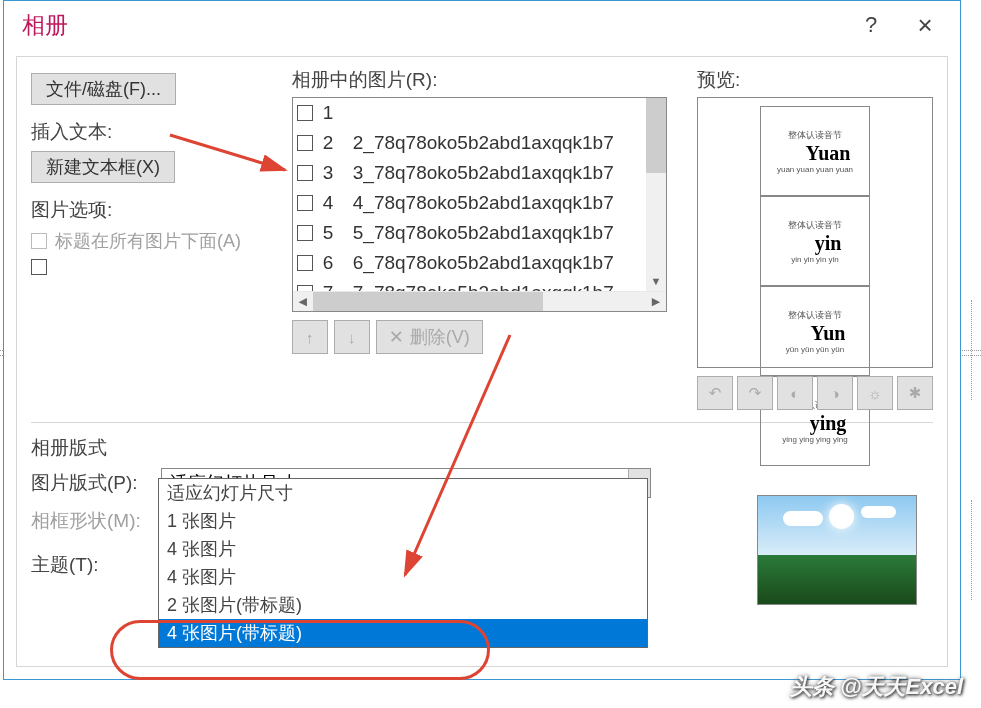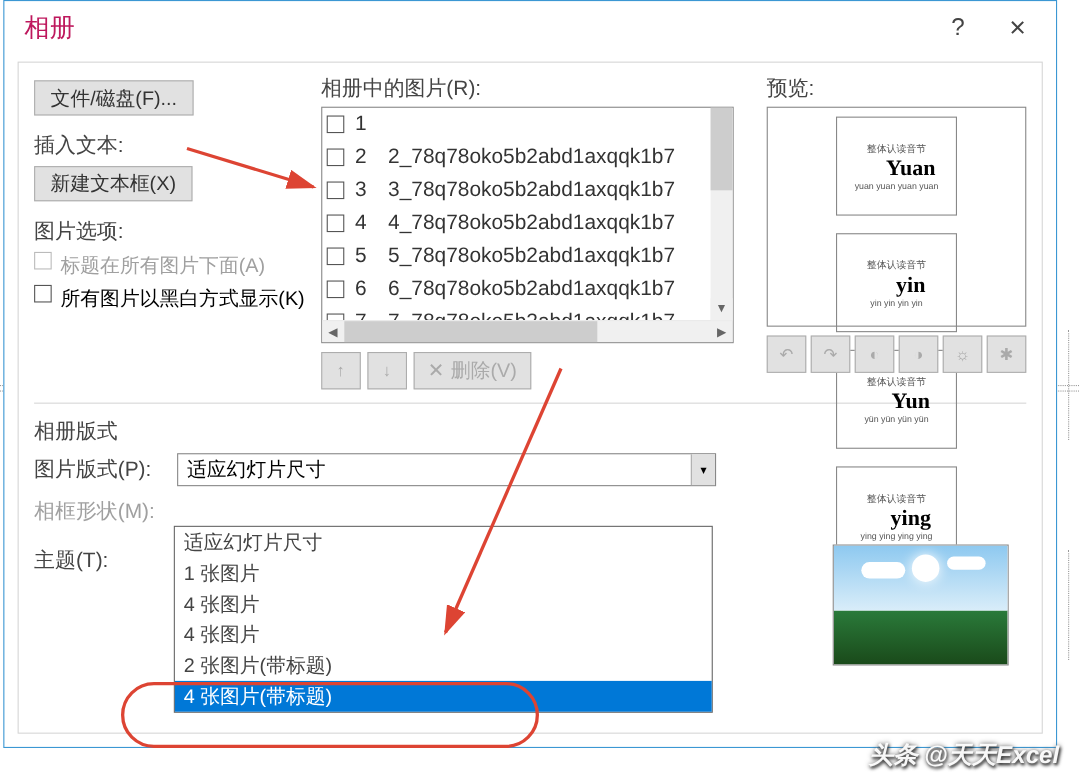--- a/index.html
+++ b/index.html
@@ -35,21 +35,21 @@
 .vscroll .thumb { position:absolute; top:0; left:0; right:0; height:75px; background:#cdcdcd; }
 .vscroll .dbtn { position:absolute; bottom:0; left:0; right:0; height:20px; background:#f0f0f0; display:flex; align-items:center; justify-content:center; font-size:11px; color:#666;}
 .hscroll { height:20px; background:#f0f0f0; border-top:1px solid #e9e9e9; display:flex; align-items:center; }
 .hscroll .arr { width:20px; text-align:center; font-size:11px; color:#666; }
 .hscroll .track { flex:1; height:100%; position:relative; }
 .hscroll .thumb { position:absolute; left:0; top:0; bottom:0; width:230px; background:#cdcdcd; }
 .toolbar { display:flex; gap:6px; margin-top:8px; }
 .sqbtn { width:36px; height:34px; background:#e1e1e1; border:1px solid #adadad; display:flex; align-items:center; justify-content:center; font-size:15px; }
 .sqbtn.dis { color:#aaa; }
 .delbtn { height:34px; padding:0 12px; background:#e1e1e1; border:1px solid #adadad; display:flex; align-items:center; gap:6px; font-size:18px; color:#aaa; }
-.preview { border:1px solid #888; height:200px; padding:8px; display:flex; flex-wrap:wrap; gap:16px; justify-content:center; align-content:flex-start;}
+.preview { border:1px solid #888; height:271px; padding:8px; display:flex; flex-wrap:wrap; gap:0; justify-content:center; align-content:flex-start;}
 .thumb-card { width:110px; height:90px; border:1px solid #888; display:flex; flex-direction:column; align-items:center; justify-content:center; }
 .thumb-card .sm { font-size:9px; color:#555; }
 .thumb-card .big { font-size:20px; font-weight:bold; font-family: Georgia, serif; margin-left: 26px; }
 .thumb-card .tiny { font-size:8px; color:#555; }
 .imgtools { display:flex; gap:4px; margin-top:8px; justify-content:flex-end; }
 hr.sep { border:none; border-top:1px solid #d6d6d6; margin:12px 0; }
 .layout-row { display:flex; align-items:center; margin-bottom:6px; min-height:32px; }
 .layout-row .ll { width:130px; }
 .combo { flex:0 0 490px; height:30px; border:1px solid #888; display:flex; align-items:center; padding:0 8px; position:relative; font-size:18px;}
 .combo .cbtn { position:absolute; right:0; top:0; bottom:0; width:22px; background:#e1e1e1; border-left:1px solid #adadad; display:flex; align-items:center; justify-content:center; font-size:11px;}
@@ -59,21 +59,21 @@
 .layout-preview { position:absolute; right:30px; top:438px; width:160px; height:110px; border:1px solid #888; background:#fff; overflow:hidden;}
 .sky { height:55%; background:linear-gradient(#8ec9f0,#d9edf9); position:relative;}
 .sun { position:absolute; top:8px; left:45%; width:25px; height:25px; background:#fff; border-radius:50%; box-shadow:0 0 12px #fff;}
 .cloud { position:absolute; top:15px; left:25px; width:40px; height:15px; background:#fff; border-radius:10px;}
 .cloud2 { position:absolute; top:10px; right:20px; width:35px; height:12px; background:#fff; border-radius:10px;}
 .land { height:45%; background:linear-gradient(#2a7a3a,#1a4a1a);}
 .circle-annot { position:absolute; top:620px; left:110px; width:380px; height:60px; border:3px solid #d43; border-radius:30px; z-index:10; pointer-events:none;}
 .arrow-svg { position:absolute; pointer-events:none; z-index:8; }
 .bottom-btns { position:absolute; right:22px; bottom:14px; display:flex; gap:14px; }
 .bbtn { width:110px; height:34px; background:#e1e1e1; border:1px solid #adadad; display:flex; align-items:center; justify-content:center; font-size:18px;}
-.checkbox-row { display:flex; gap:8px; margin:6px 0; font-size:18px;}
+.checkbox-row { display:flex; align-items:center; gap:8px; margin:6px 0; font-size:18px;}
 .checkbox-row .cb { width:16px; height:16px; border:1px solid #555;}
 .watermark { position:absolute; right:18px; bottom:6px; font-size:22px; font-style:italic; font-weight:600; color:rgba(255,255,255,.95); text-shadow:0 0 5px #666,1px 1px 3px #000; z-index:20;}
 </style>
 </head>
 <body>
 
 <div class="dotted-bg"></div>
 <div class="dotted-bg2"></div>
 <div class="dotted-v"></div>
 <div class="dotted-v2"></div>
@@ -93,21 +93,20 @@
         <div class="btn" style="margin-top:6px;">文件/磁盘(F)...</div>
         <div class="lbl" style="margin-top:14px;">插入文本:</div>
         <div class="btn" style="margin-top:6px;">新建文本框(X)</div>
         <div class="lbl" style="margin-top:14px;">图片选项:</div>
         <div class="checkbox-row dis">
           <span class="cb" style="border-color:#bbb;"></span>
           <span>标题在所有图片下面(A)</span>
         </div>
         <div class="checkbox-row">
           <span class="cb"></span>
-          <span>所有图片以黑白方式显示(K)</span>
         </div>
       </div>
 
       <div class="mid-col">
         <div class="lbl" style="margin-bottom:4px;">相册中的图片(R):</div>
         <div class="listbox">
           <div class="listrows">
             <div class="lrow">
                 <span class="cb"></span>
                 <span class="num">1</span>

